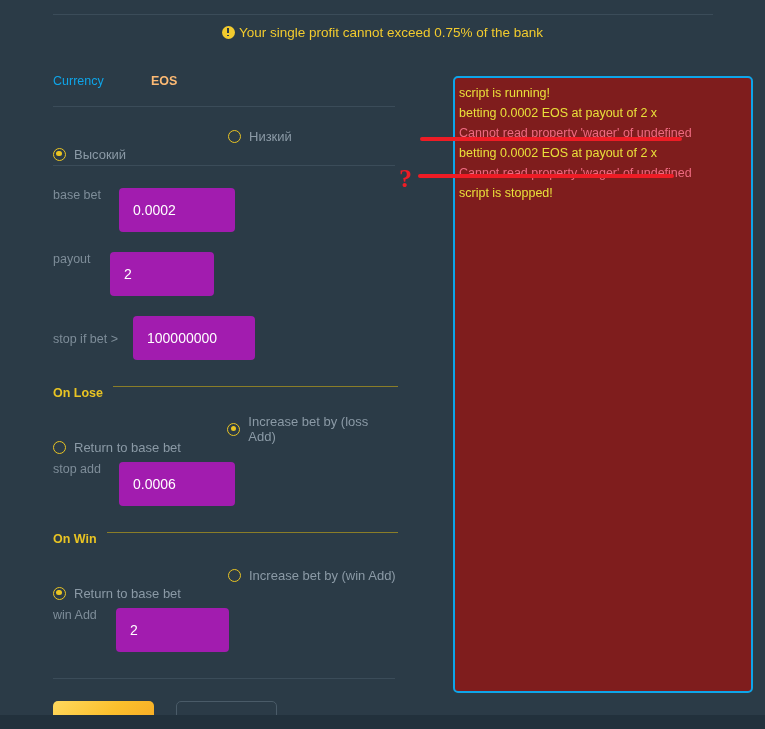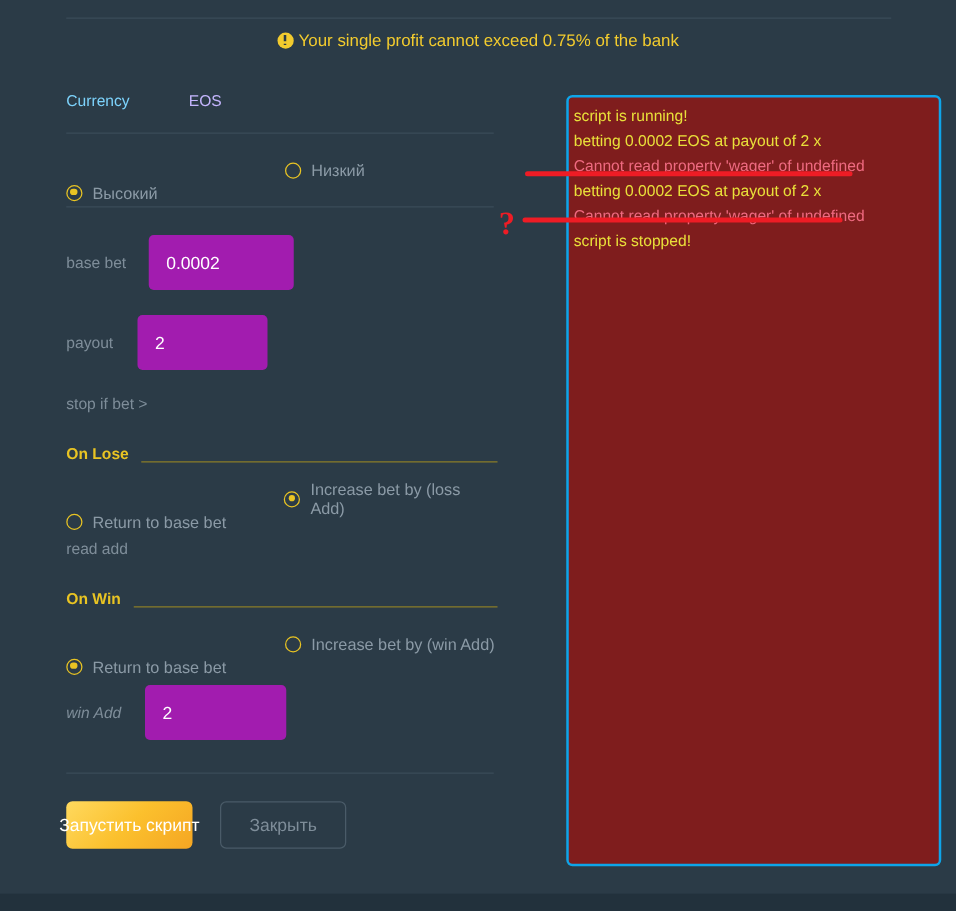--- a/index.html
+++ b/index.html
@@ -72,27 +72,27 @@
     left: 53px; top: 66px;
     width: 345px;
   }
   .row-currency {
     height: 30px;
     display: flex;
     align-items: center;
   }
   .lbl-currency {
     font-size: 12.5px;
-    color: #7dd3fc;
+    color: #0ea5e9;
     width: 66px;
   }
   .val-currency {
     font-size: 12.5px;
-    color: #c4b5fd;
-    font-weight: normal;
+    color: #fdba74;
+    font-weight: bold;
     padding-left: 32px;
   }
   .hr {
     height: 1px;
     background: #3b4c59;
     margin: 10px 0 0 0;
     width: 342px;
   }
   .radio-row {
     display: flex;
@@ -119,21 +119,21 @@
   .rd.on::after {
     content: "";
     position: absolute;
     left: 2.4px; top: 2.4px;
     width: 5.2px; height: 5.2px;
     border-radius: 50%;
     background: #e9c423;
   }
   .field-row {
     display: flex;
-    align-items: center;
+    align-items: flex-start;
     margin-top: 20px;
   }
   .field-label {
     font-size: 12.5px;
     color: #7e8d99;
     text-align: left;
     flex: none;
   }
   .input {
     background: #a21caf;
@@ -142,21 +142,21 @@
     height: 44px;
     color: #ffffff;
     font-size: 14px;
     font-family: "Liberation Sans", sans-serif;
     padding: 0 14px;
     box-sizing: border-box;
     outline: none;
   }
   .section-head {
     display: flex;
-    align-items: flex-end;
+    align-items: flex-start;
     margin-top: 26px;
   }
   .section-title {
     font-size: 12.5px;
     color: #e9c423;
     font-weight: bold;
     white-space: nowrap;
     margin-right: 10px;
   }
   .section-line {
@@ -280,61 +280,63 @@
       <div class="field-label" style="width:66px;">base bet</div>
       <input class="input" style="width: 116px;" value="0.0002">
     </div>
 
     <div class="field-row">
       <div class="field-label" style="width:57px;">payout</div>
       <input class="input" style="width: 104px;" value="2">
     </div>
 
     <div class="field-row">
-      <div class="field-label" style="width:80px;">stop if bet &gt;</div>
+      <div class="field-label" style="width:80px;margin-top:16px;">stop if bet &gt;</div>
+      <input class="input" style="width: 122px;" value="100000000">
     </div>
 
     <div class="section-head">
       <div class="section-title">On Lose</div>
       <div class="section-line"></div>
     </div>
 
     <div class="radio-row">
       <div class="radio-opt col1">
         <span class="rd"></span>
         <span>Return to base bet</span>
       </div>
       <div class="radio-opt">
         <span class="rd on"></span>
         <span>Increase bet by (loss Add)</span>
       </div>
     </div>
 
     <div class="field-row" style="margin-top:22px;">
-      <div class="field-label" style="width:66px;">read add</div>
+      <div class="field-label" style="width:66px;">stop add</div>
+      <input class="input" style="width: 116px;" value="0.0006">
     </div>
 
     <div class="section-head">
       <div class="section-title">On Win</div>
       <div class="section-line"></div>
     </div>
 
     <div class="radio-row">
       <div class="radio-opt col1">
         <span class="rd on"></span>
         <span>Return to base bet</span>
       </div>
       <div class="radio-opt">
         <span class="rd"></span>
         <span>Increase bet by (win Add)</span>
       </div>
     </div>
 
     <div class="field-row" style="margin-top:22px;">
-      <div class="field-label" style="width:63px;font-style:italic;">win Add</div>
+      <div class="field-label" style="width:63px;">win Add</div>
       <input class="input" style="width: 113px;" value="2">
     </div>
 
     <div class="bottom-hr"></div>
 
     <div class="btn-row">
       <button class="btn-run">
           <span>Запустить скрипт</span>
         </button>
       <button class="btn-close">Закрыть</button>

